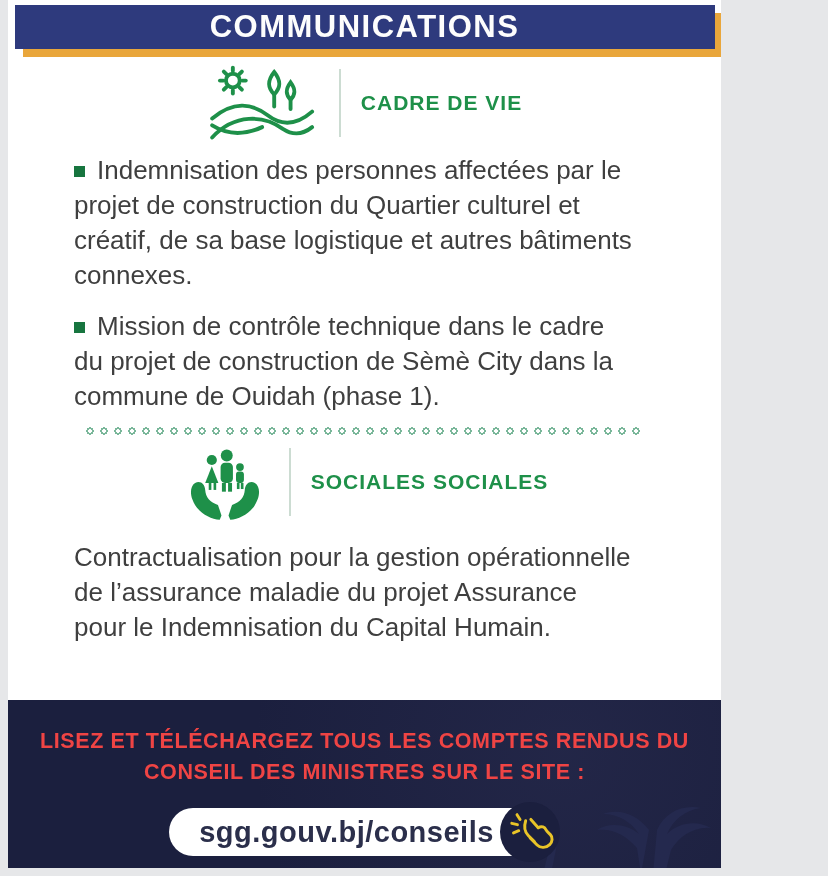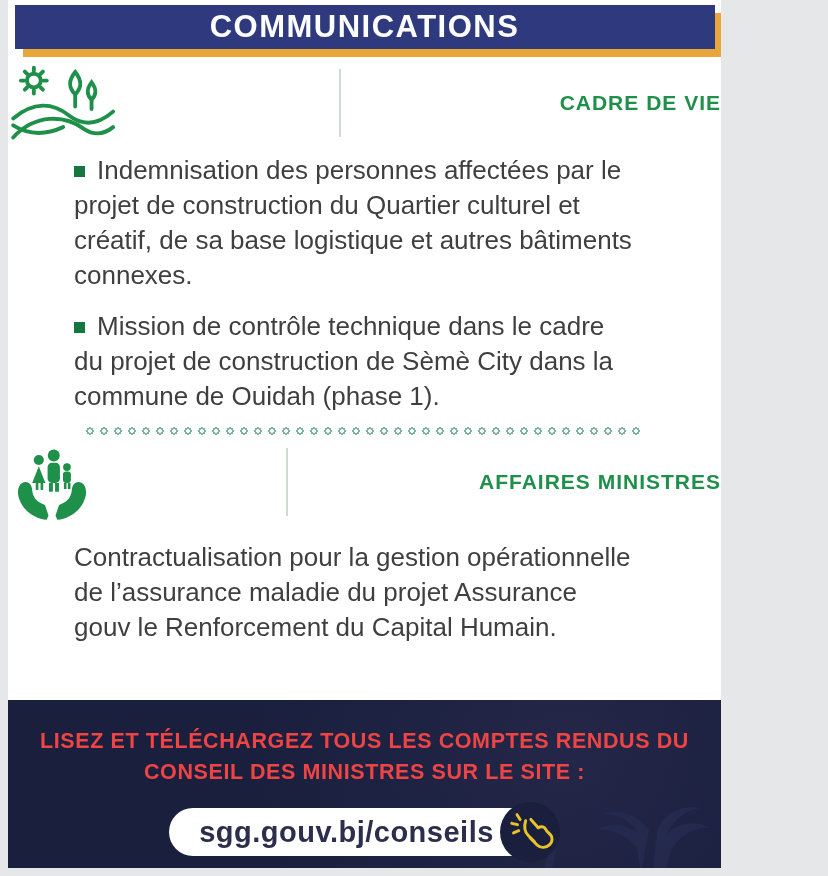--- a/index.html
+++ b/index.html
@@ -12,21 +12,21 @@
   .banner-wrap { margin-top:5px; display:flex; justify-content:center; }
   .banner {
     width:700px; height:44px; background:#2e3a7d;
     box-shadow:8px 8px 0 0 #e9a63b;
     display:flex; align-items:center; justify-content:center;
   }
   .banner-title {
     color:#fdfdfd; font-size:31px; font-weight:600; letter-spacing:1.5px;
   }
   
-  .section-head { display:flex; align-items:center; justify-content:space-between; gap:36px; height:92px; }
+  .section-head { display:flex; align-items:center; justify-content:center; gap:20px; height:92px; }
   .section-head.cadre { margin-top:8px; }
   .vdiv { width:2px; height:68px; background:#ccdcd2; }
   .section-label { color:#1e9049; font-size:21px; font-weight:800; letter-spacing:1px; }
   
   .copy { padding:0 87px 0 66px; color:#3f3f3f; font-size:26px; line-height:35px; }
   .copy.b1 { margin-top:4px; }
   .copy.b2 { margin-top:16px; }
   .copy.para { margin-top:12px; }
   .bullet-sq { display:inline-block; width:11px; height:11px; background:#17753f; margin-right:12px; margin-bottom:2px; }
   
@@ -117,24 +117,24 @@
         <rect x="45" y="28" width="14" height="23" rx="5"></rect>
         <rect x="46.5" y="51" width="4.5" height="10"></rect>
           <rect x="53.5" y="51" width="4.5" height="10"></rect>
         <circle cx="67" cy="33" r="4.4"></circle>
         <rect x="62.5" y="38" width="9" height="13" rx="3.5"></rect>
         <rect x="63.5" y="51" width="3" height="7"></rect>
           <rect x="68" y="51" width="3" height="7"></rect>
       </g>
     </svg>
     <div class="vdiv"></div>
-    <span class="section-label">AFFAIRES MINISTRES</span>
+    <span class="section-label">SOCIALES SOCIALES</span>
   </div>
 
-  <p class="copy para">Contractualisation pour la gestion opérationnelle de l’assurance maladie du projet Assurance gouv le Renforcement du Capital Humain.</p>
+  <p class="copy para">Contractualisation pour la gestion opérationnelle de l’assurance maladie du projet Assurance pour le Indemnisation du Capital Humain.</p>
 
   <div class="footer">
     <div class="footer-sheen"></div>
     <svg class="palms" width="230" height="130" viewBox="0 0 230 130">
       <g fill="#262b52">
         <path d="M150 130 L158 86 C146 70 128 64 112 70 C128 70 140 78 148 90 C136 80 118 78 106 86 C122 84 136 92 146 104 Z"></path>
         <path d="M166 86 C174 68 192 60 210 64 C194 66 182 76 176 90 C188 78 206 76 220 84 C204 82 188 92 180 106 L174 130 L162 130 Z"></path>
         <path d="M60 130 L66 100 C56 88 42 84 30 88 C42 88 52 96 58 106 L52 130 Z"></path>
       </g>
     </svg>

